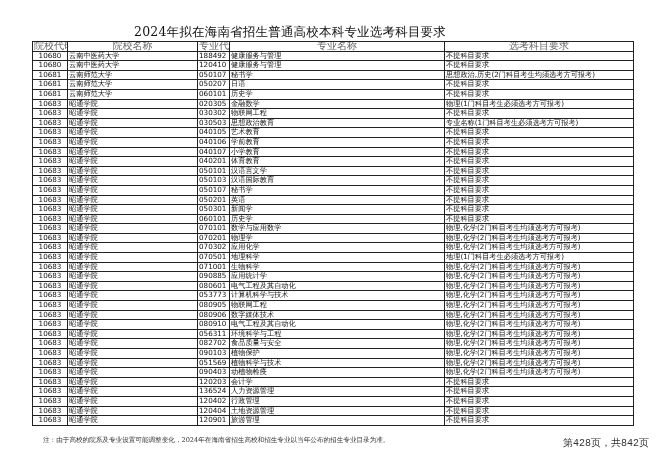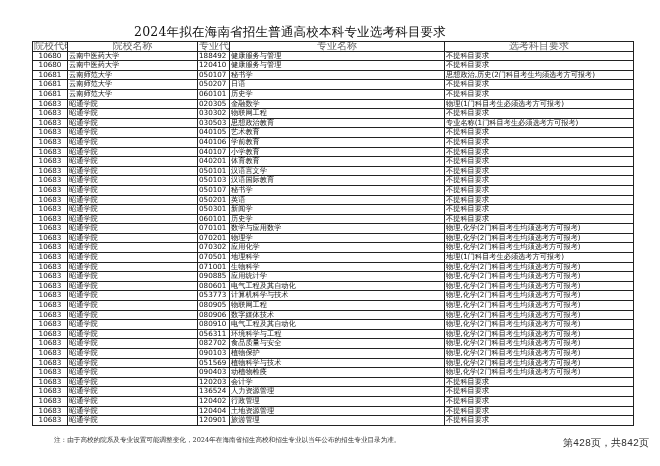--- a/index.html
+++ b/index.html
@@ -8,21 +8,21 @@
   table.grid { position: absolute; left: 32px; top: 41px; width: 601px; border-collapse: collapse; table-layout: fixed; }
   table.grid col.c1 { width: 35px; }
   table.grid col.c2 { width: 130px; }
   table.grid col.c3 { width: 32px; }
   table.grid col.c4 { width: 215px; }
   table.grid col.c5 { width: 189px; }
   table.grid th, table.grid td { border: 1px solid #222; height: 8.6px; padding: 0 1px; font-size: 7.2px; line-height: 8.6px; white-space: nowrap; overflow: hidden; }
   table.grid th { font-family: "DejaVu Serif", serif; font-weight: normal; color: #666; text-align: center; font-size: 10px; }
   table.grid td.code { text-align: center; }
   table.grid { border: 1.2px solid #111; }
-  .footer-note { position: absolute; left: 54px; top: 436px; font-family: "DejaVu Serif", serif; font-size: 6.6px; color: #333; }
+  .footer-note { position: absolute; left: 43px; top: 436px; font-family: "DejaVu Serif", serif; font-size: 6.6px; color: #333; }
   .footer-page { position: absolute; left: 563px; top: 436px; font-family: Liberation Mono, monospace; font-size: 10px; color: #333; }
 </style>
 </head>
 <body>
 
 <div class="title">2024年拟在海南省招生普通高校本科专业选考科目要求</div>
 
 <table class="grid">
   <colgroup>
       <col class="c1">

